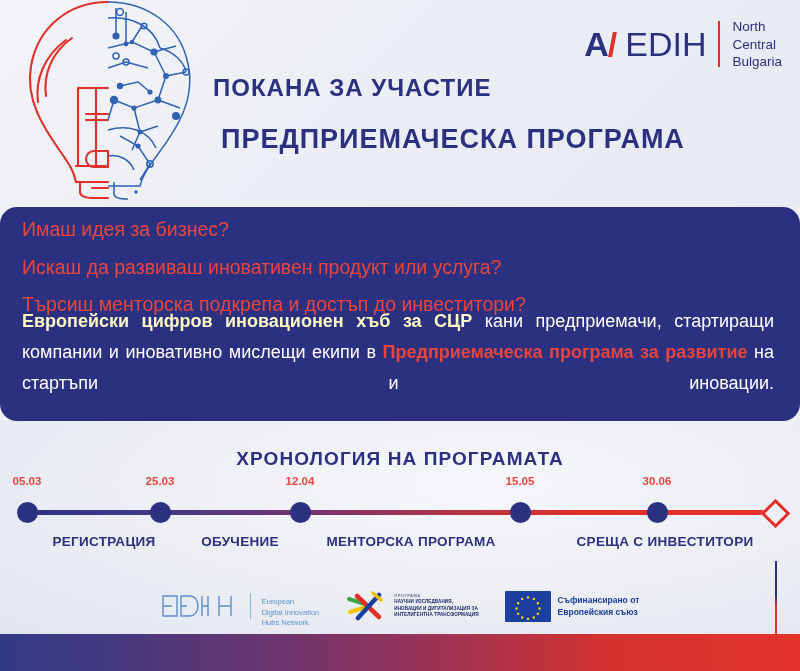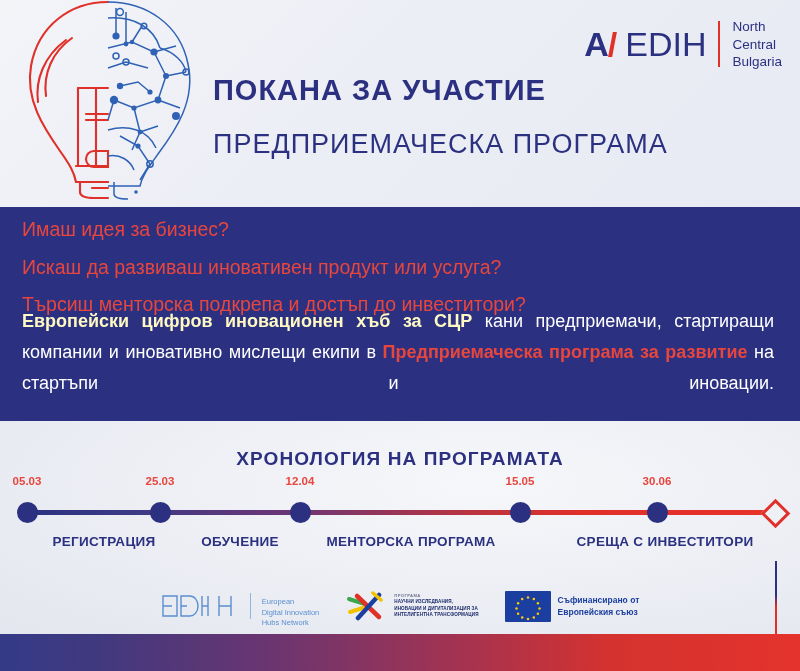--- a/index.html
+++ b/index.html
@@ -29,32 +29,33 @@
   .brand-edih{
     font-size:34px;font-weight:normal;letter-spacing:0px;
     color:#2b3180;line-height:1;
   }
   .brand-divider{width:2px;height:46px;background:#e03127;margin:0 3px;}
   .brand-loc{
     font-size:13.5px;line-height:1.30;color:#2b3180;font-weight:normal;
   }
   .title-wrap{position:absolute;left:213px;top:76px;}
   .title-1{
-    font-size:29px;font-weight:bold;color:#2b3180;letter-spacing:1.0px;
+    font-size:24px;font-weight:bold;color:#2b3180;letter-spacing:1.0px;
     line-height:1;margin:0;
   }
   .title-2{
-    font-size:27px;font-weight:normal;color:#2b3180;letter-spacing:1.0px;
-    line-height:1;margin:26px 0 0 0;
+    font-size:27px;font-weight:bold;color:#2b3180;letter-spacing:1.0px;
+    line-height:1;margin:26px 0 0 8px;
   }
 
   
   .body-blue{
     position:absolute;left:0;top:207px;width:800px;height:214px;
     background:#2b3180;
+    border-radius:17px;
   }
   .q-list{position:absolute;left:22px;top:13px;width:756px;}
   .q-line{
     color:#e8453c;font-size:19.5px;line-height:1;margin:0 0 18px 0;
     font-weight:normal;
   }
   .para{
     position:absolute;left:22px;top:99px;width:752px;
     color:#ffffff;font-size:18px;line-height:31px;
     text-align:justify;text-align-last:justify;

